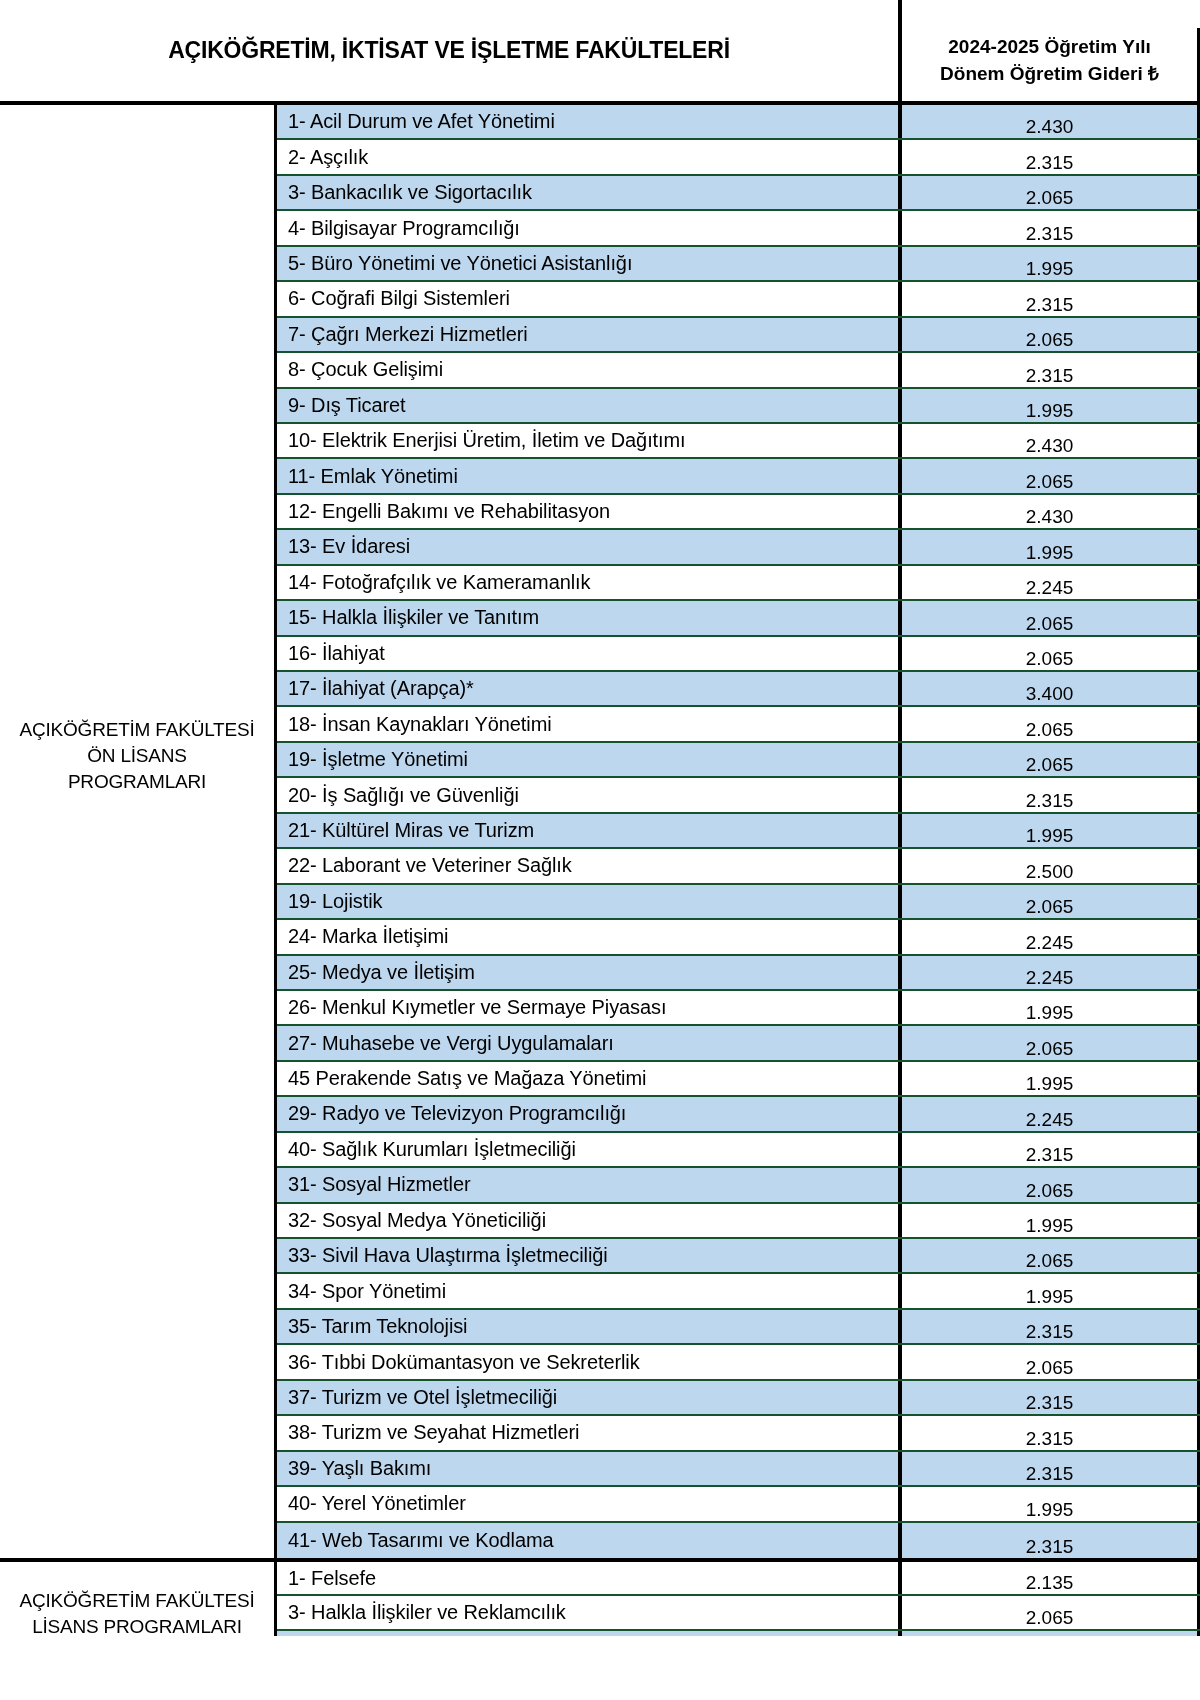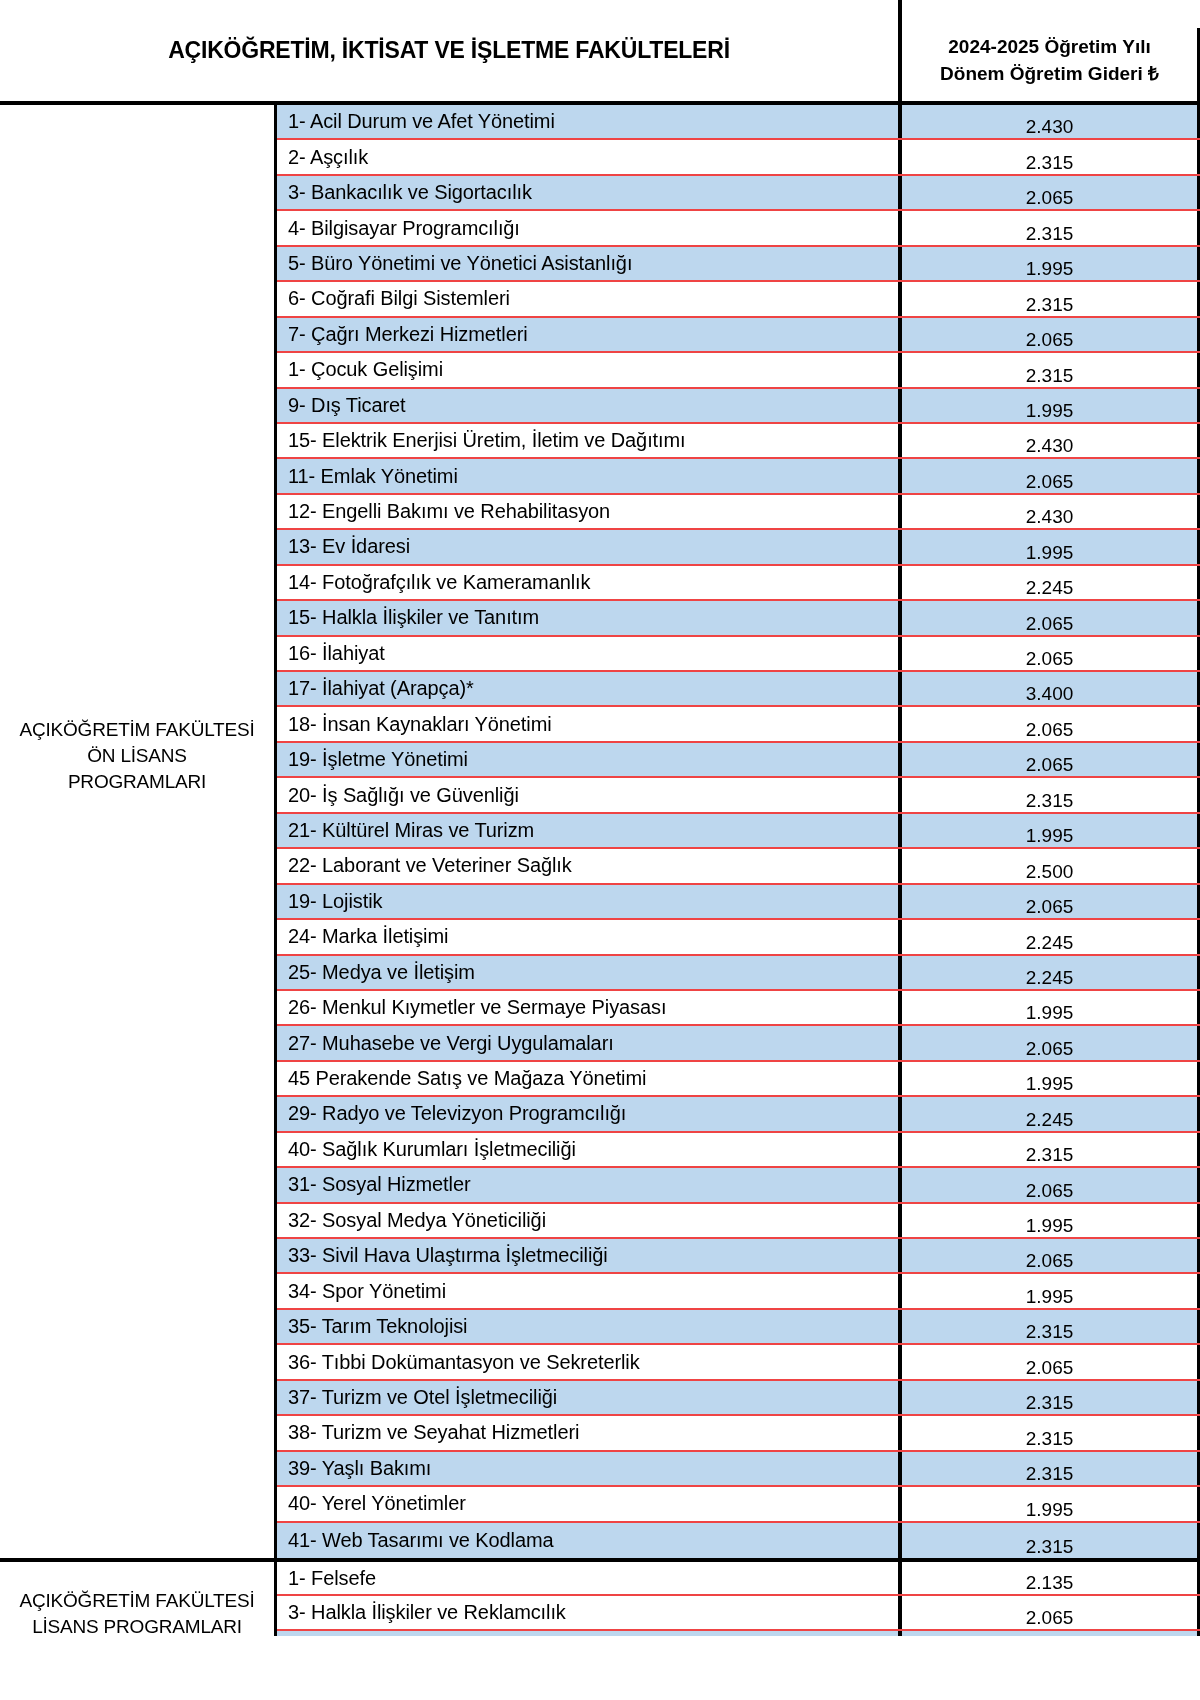--- a/index.html
+++ b/index.html
@@ -71,21 +71,21 @@
     letter-spacing: -0.2px;
   }
   .section.s1 .label-text { top: 612px; }
   .section.s2 .label-text { top: 50%; transform: translateY(-50%); }
 
   .rows { flex: 1; display: flex; flex-direction: column; }
 
   .row {
     display: flex;
     box-sizing: border-box;
-    border-bottom: 2px solid #ef4444;
+    border-bottom: 2px solid #14532d;
     background: #ffffff;
   }
   .section.s1 .row { height: 35.44px; }
   .section.s2 .row { height: 34.5px; }
   .row:last-child { border-bottom: none; }
   .row.blue { background: #BDD7EE; }
 
   .program-cell {
     flex: 1;
     box-sizing: border-box;
@@ -189,39 +189,39 @@
     <div class="program-cell">
       <span>7- Çağrı Merkezi Hizmetleri</span>
     </div>
     <div class="fee-cell">
       <span>2.065</span>
     </div>
   </div>
 
   <div class="row">
     <div class="program-cell">
-      <span>1- Çocuk Gelişimi</span>
+      <span>8- Çocuk Gelişimi</span>
     </div>
     <div class="fee-cell">
       <span>2.315</span>
     </div>
   </div>
 
   <div class="row blue">
     <div class="program-cell">
       <span>9- Dış Ticaret</span>
     </div>
     <div class="fee-cell">
       <span>1.995</span>
     </div>
   </div>
 
   <div class="row">
     <div class="program-cell">
-      <span>15- Elektrik Enerjisi Üretim, İletim ve Dağıtımı</span>
+      <span>10- Elektrik Enerjisi Üretim, İletim ve Dağıtımı</span>
     </div>
     <div class="fee-cell">
       <span>2.430</span>
     </div>
   </div>
 
   <div class="row blue">
     <div class="program-cell">
       <span>11- Emlak Yönetimi</span>
     </div>

